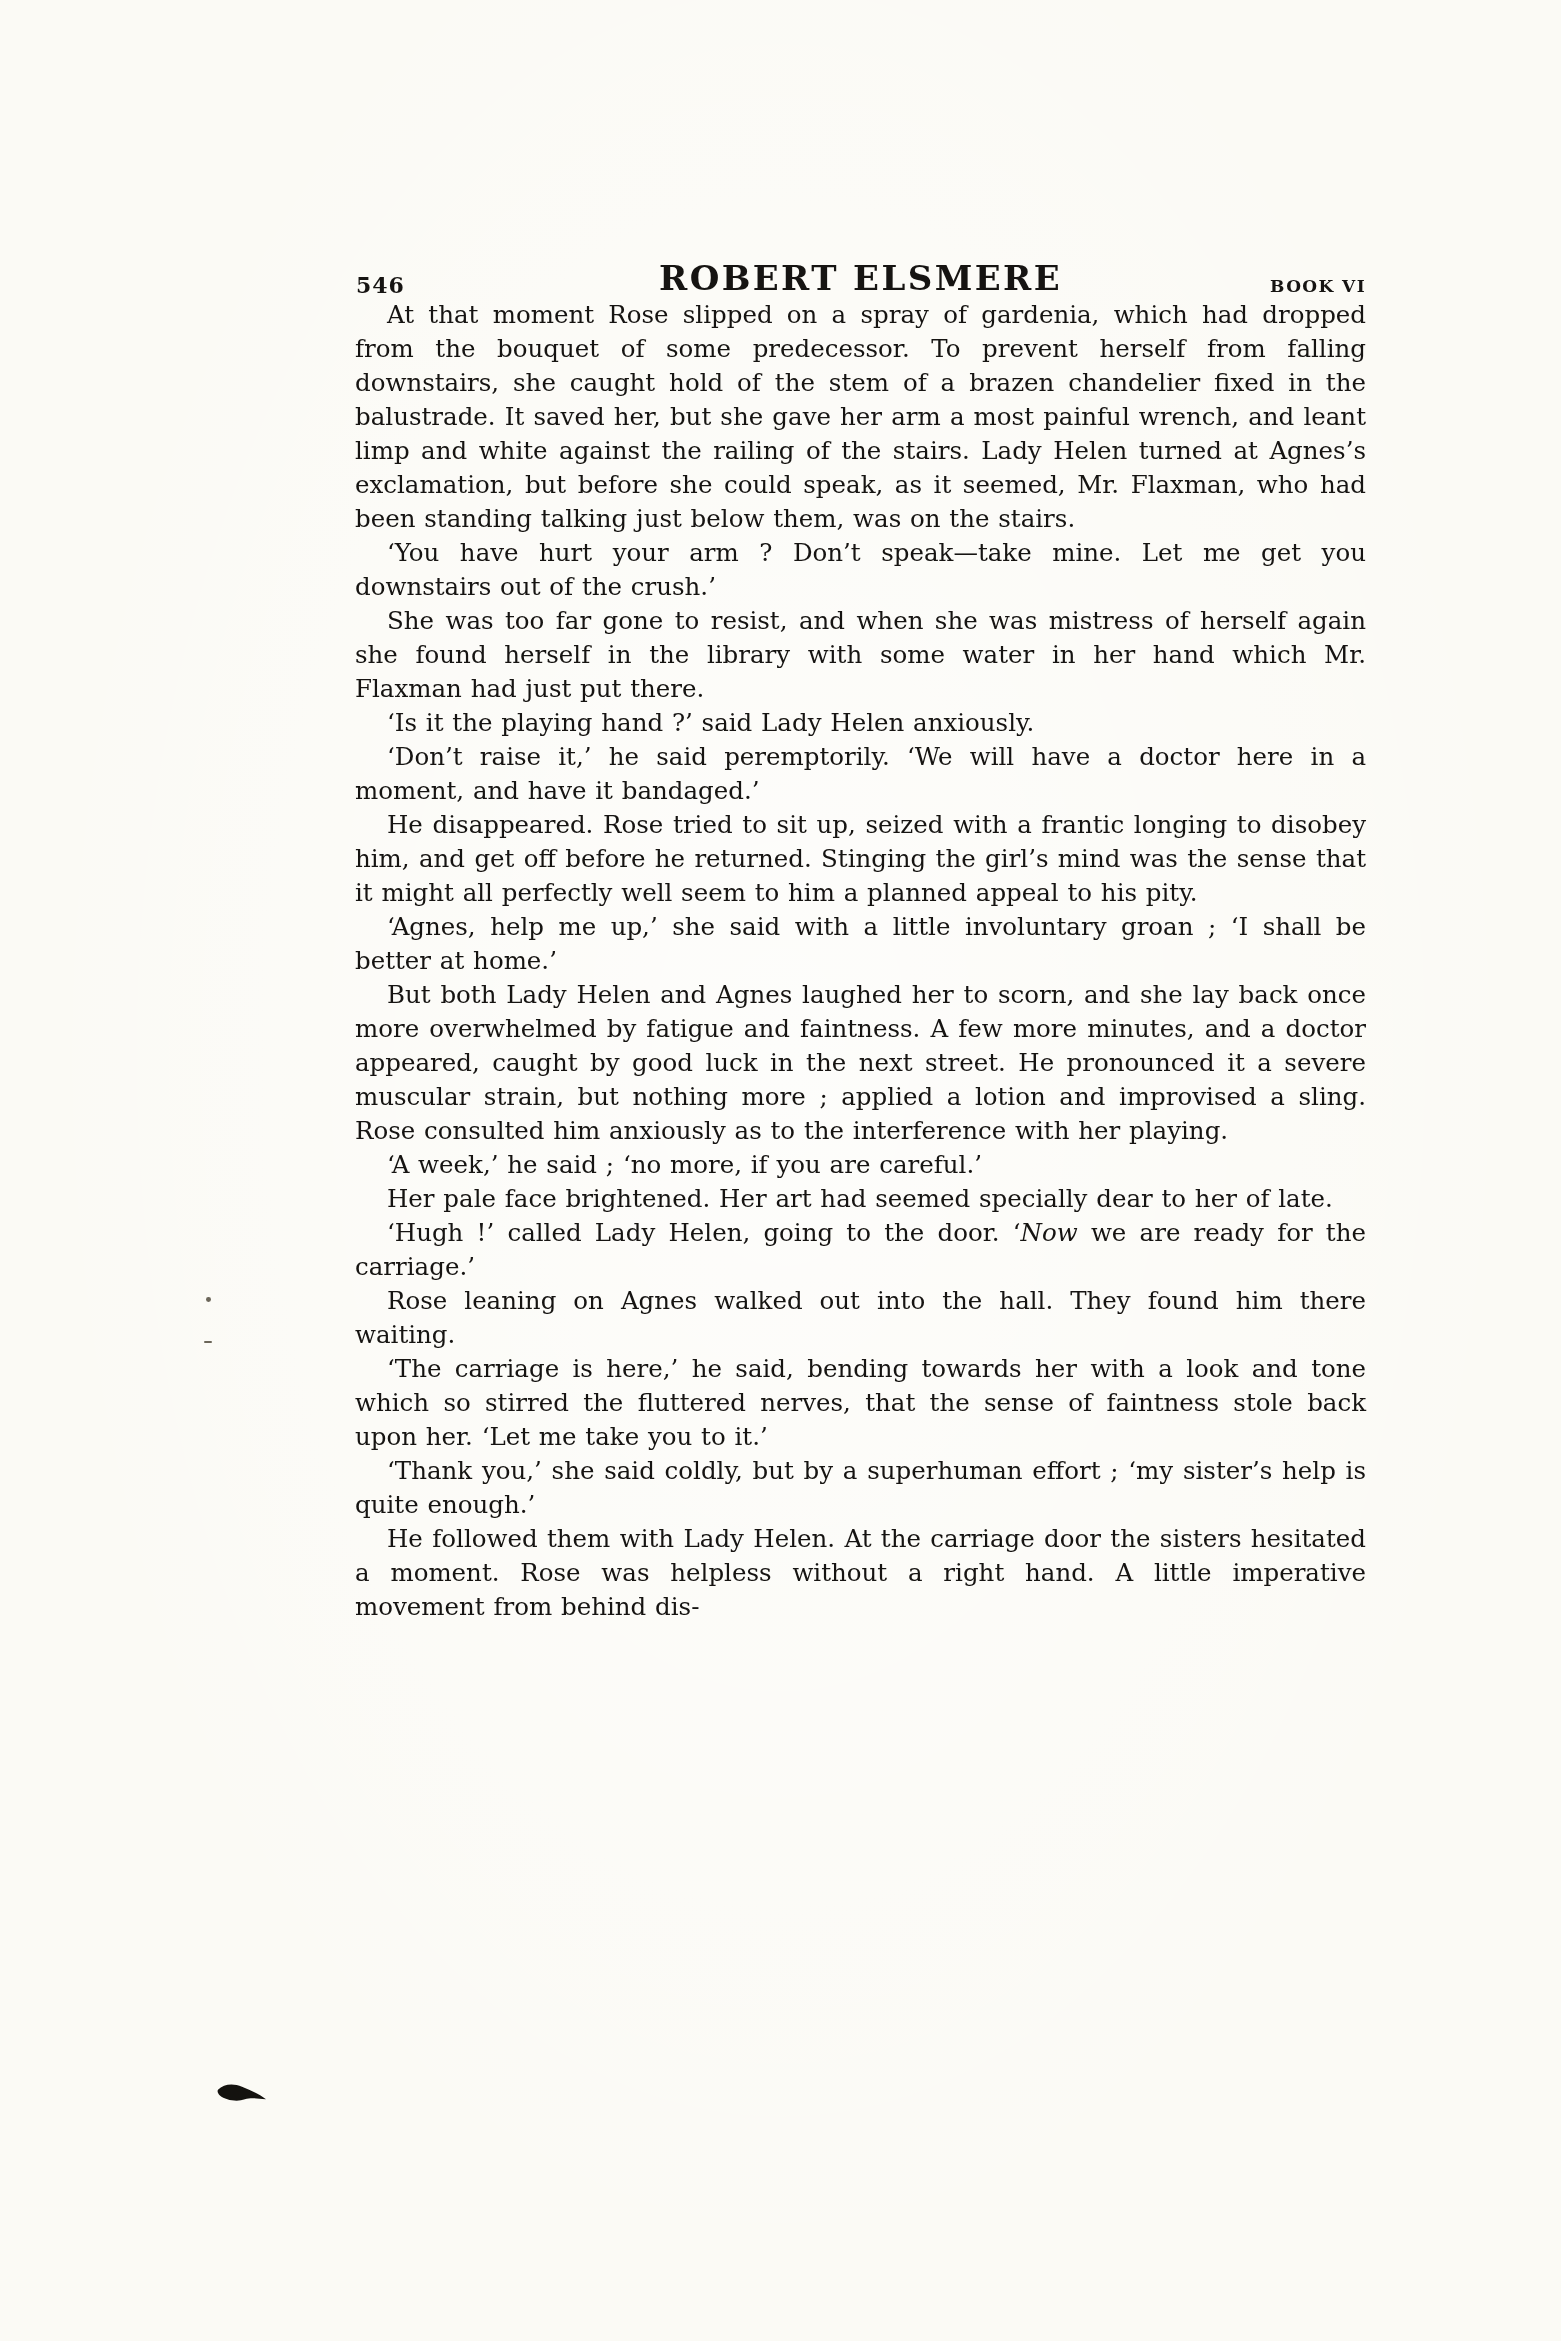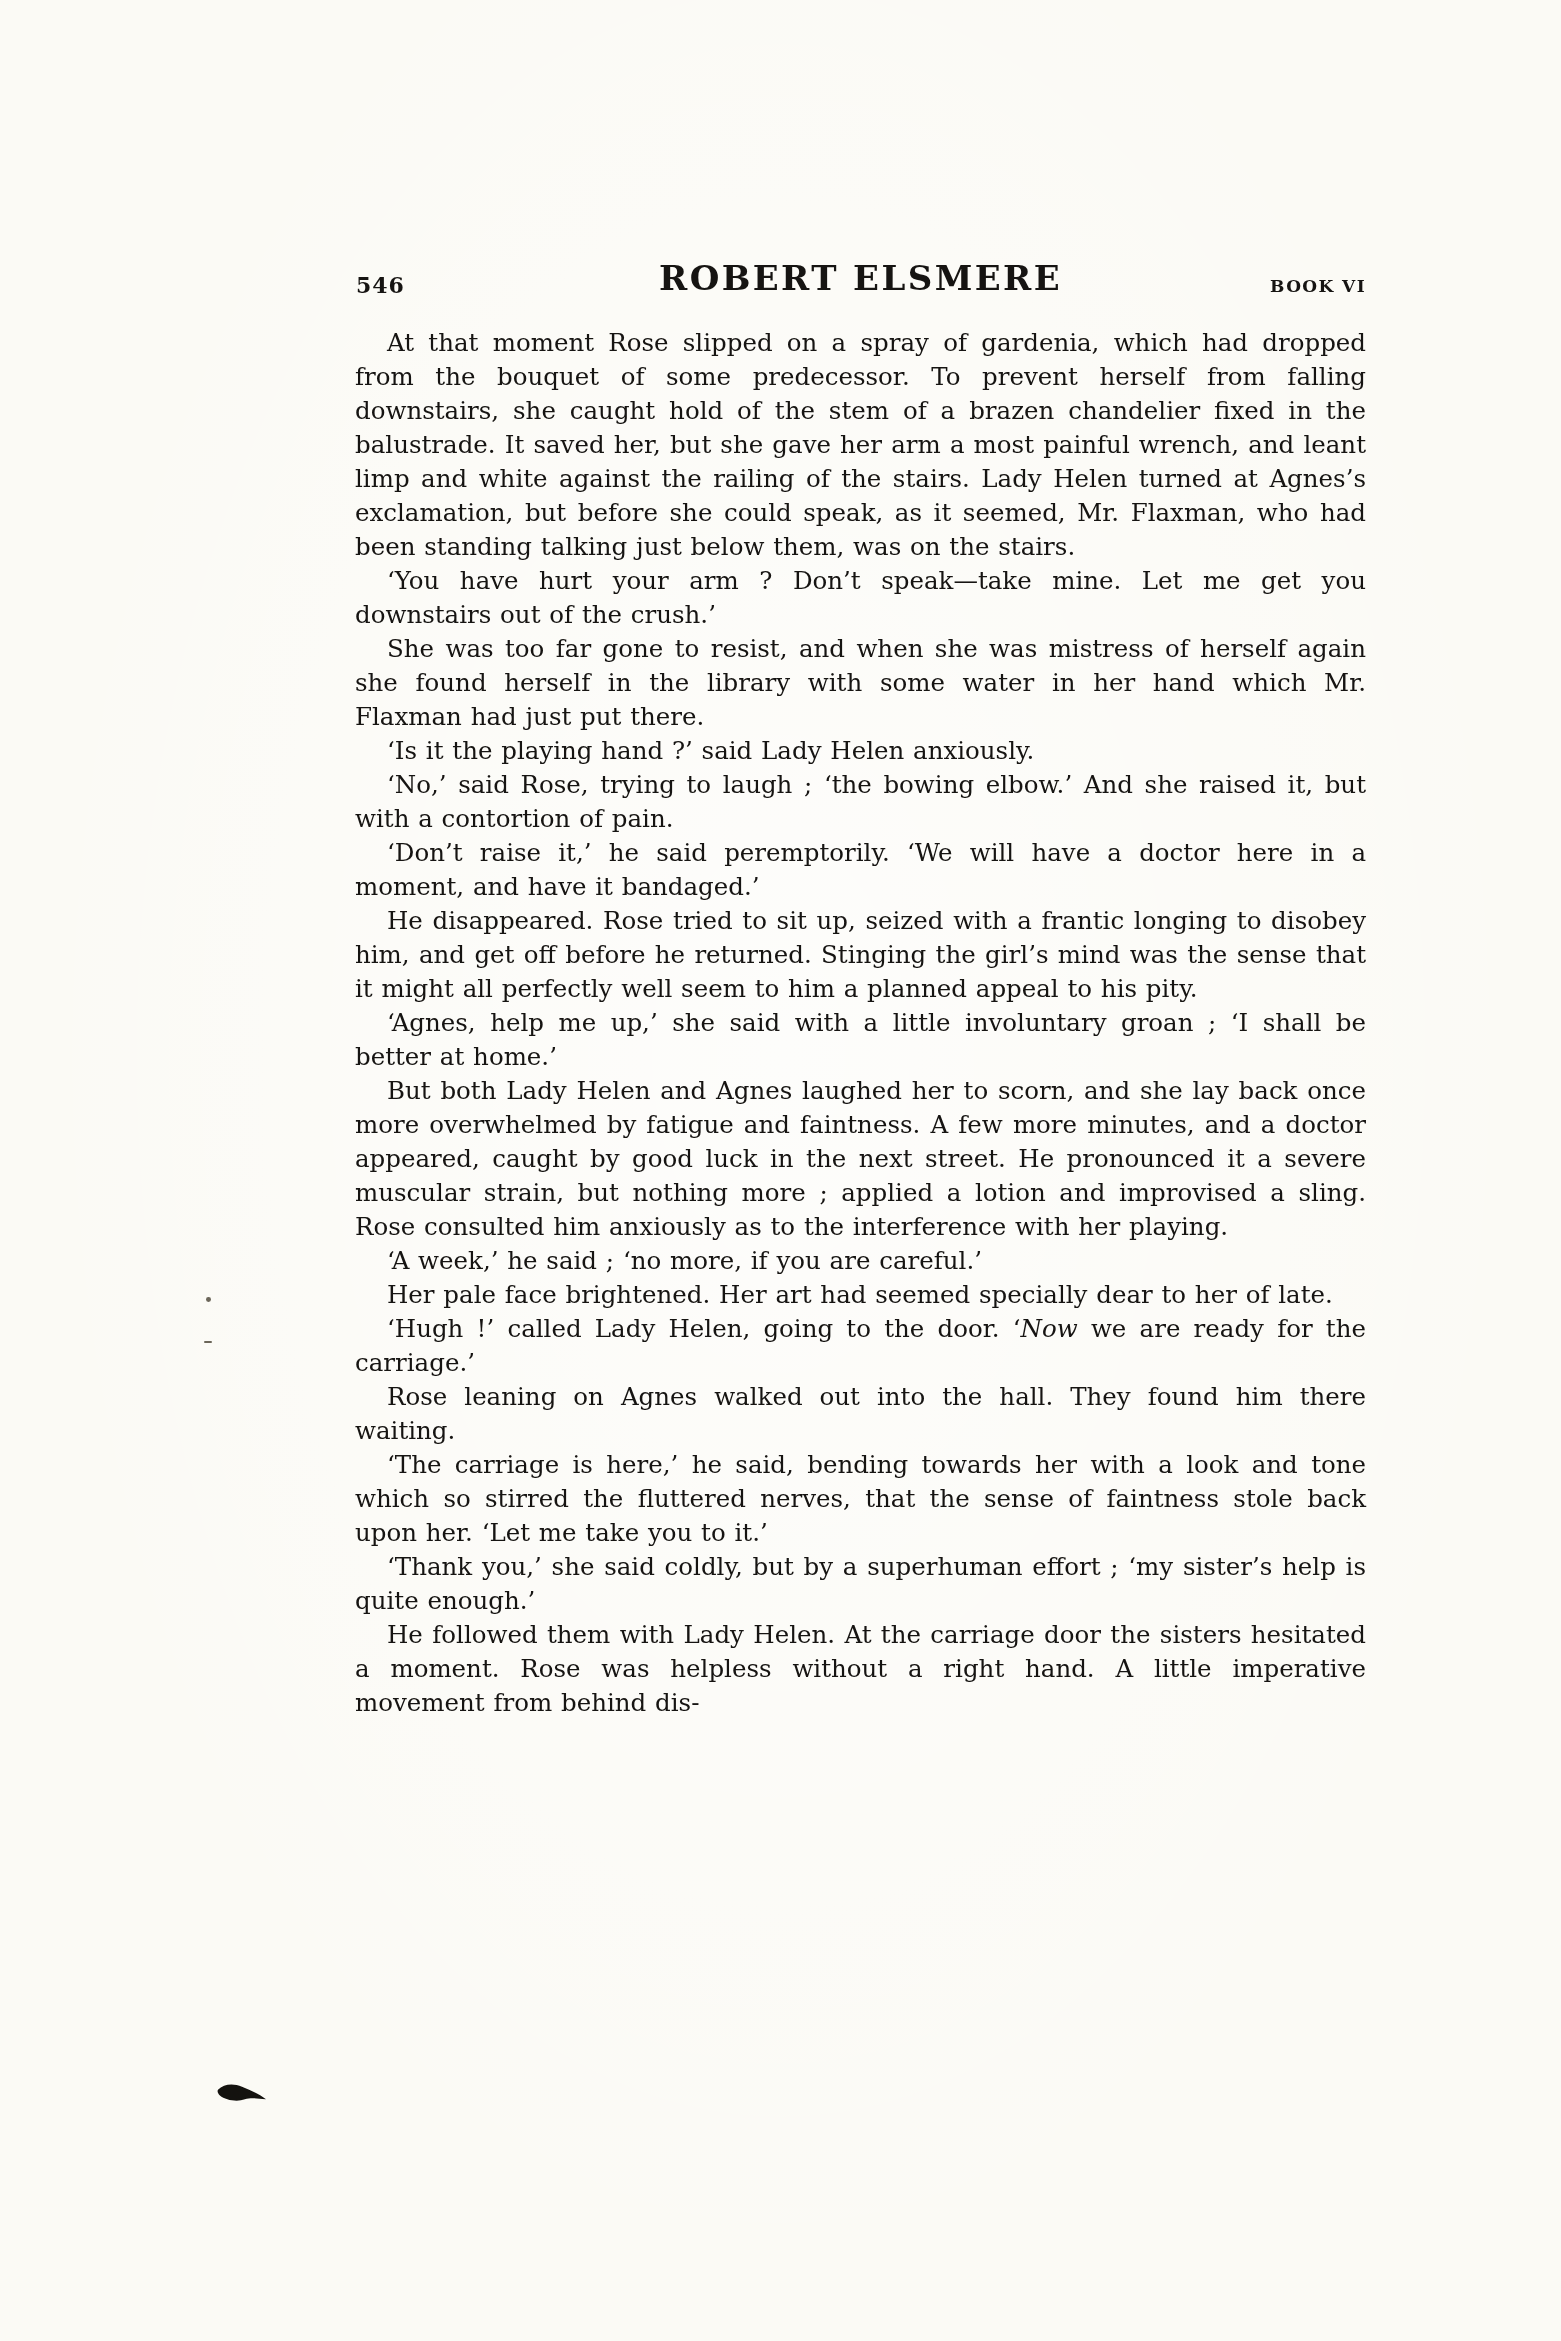--- a/index.html
+++ b/index.html
@@ -21,21 +21,20 @@
   }
   .text-block {
     position: absolute;
     left: 355px;
     top: 262px;
     width: 1011px;
   }
   .header {
     position: relative;
     height: 36px;
-    margin-bottom: 28px;
     text-decoration: underline;
   }
   .pagenum {
     position: absolute;
     left: 1px;
     bottom: 0;
     font-size: 22px;
     font-weight: 700;
     letter-spacing: 1px;
   }
@@ -107,21 +106,20 @@
       <span class="pagenum">546</span>
       <span class="running-title">ROBERT ELSMERE</span>
       <span class="book-label">BOOK VI</span>
     </div>
 
     <div class="text-body">
         <p><span>At that moment Rose slipped on a spray of gardenia, which had dropped from the bouquet of some predecessor. To prevent herself from falling downstairs, she caught hold of the stem of a brazen chandelier fixed in the balustrade. It saved her, but she gave her arm a most painful wrench, and leant limp and white against the railing of the stairs. Lady Helen turned at Agnes’s exclamation, but before she could speak, as it seemed, Mr. Flaxman, who had been standing talking just below them, was on the stairs.</span></p>
         <p><span>‘You have hurt your arm ?  Don’t speak—take mine.  Let me get you downstairs out of the crush.’</span></p>
         <p><span>She was too far gone to resist, and when she was mistress of herself again she found herself in the library with some water in her hand which Mr. Flaxman had just put there.</span></p>
         <p><span>‘Is it the playing hand ?’ said Lady Helen anxiously.</span></p>
-        <p><span>‘No,’ said Rose, trying to laugh ; ‘the bowing elbow.’  And she raised it, but with a contortion of pain.</span></p>
         <p><span>‘Don’t raise it,’ he said peremptorily.  ‘We will have a doctor here in a moment, and have it bandaged.’</span></p>
         <p><span>He disappeared.  Rose tried to sit up, seized with a frantic longing to disobey him, and get off before he returned.  Stinging the girl’s mind was the sense that it might all perfectly well seem to him a planned appeal to his pity.</span></p>
         <p><span>‘Agnes, help me up,’ she said with a little involuntary groan ; ‘I shall be better at home.’</span></p>
         <p><span>But both Lady Helen and Agnes laughed her to scorn, and she lay back once more overwhelmed by fatigue and faintness. A few more minutes, and a doctor appeared, caught by good luck in the next street.  He pronounced it a severe muscular strain, but nothing more ; applied a lotion and improvised a sling.  Rose consulted him anxiously as to the interference with her playing.</span></p>
         <p><span>‘A week,’ he said ; ‘no more, if you are careful.’</span></p>
         <p><span>Her pale face brightened.  Her art had seemed specially dear to her of late.</span></p>
         <p><span>‘Hugh !’ called Lady Helen, going to the door.  ‘</span><em>Now</em><span> we are ready for the carriage.’</span></p>
         <p><span>Rose leaning on Agnes walked out into the hall.  They found him there waiting.</span></p>
         <p><span>‘The carriage is here,’ he said, bending towards her with a look and tone which so stirred the fluttered nerves, that the sense of faintness stole back upon her.  ‘Let me take you to it.’</span></p>
         <p><span>‘Thank you,’ she said coldly, but by a superhuman effort ; ‘my sister’s help is quite enough.’</span></p>

